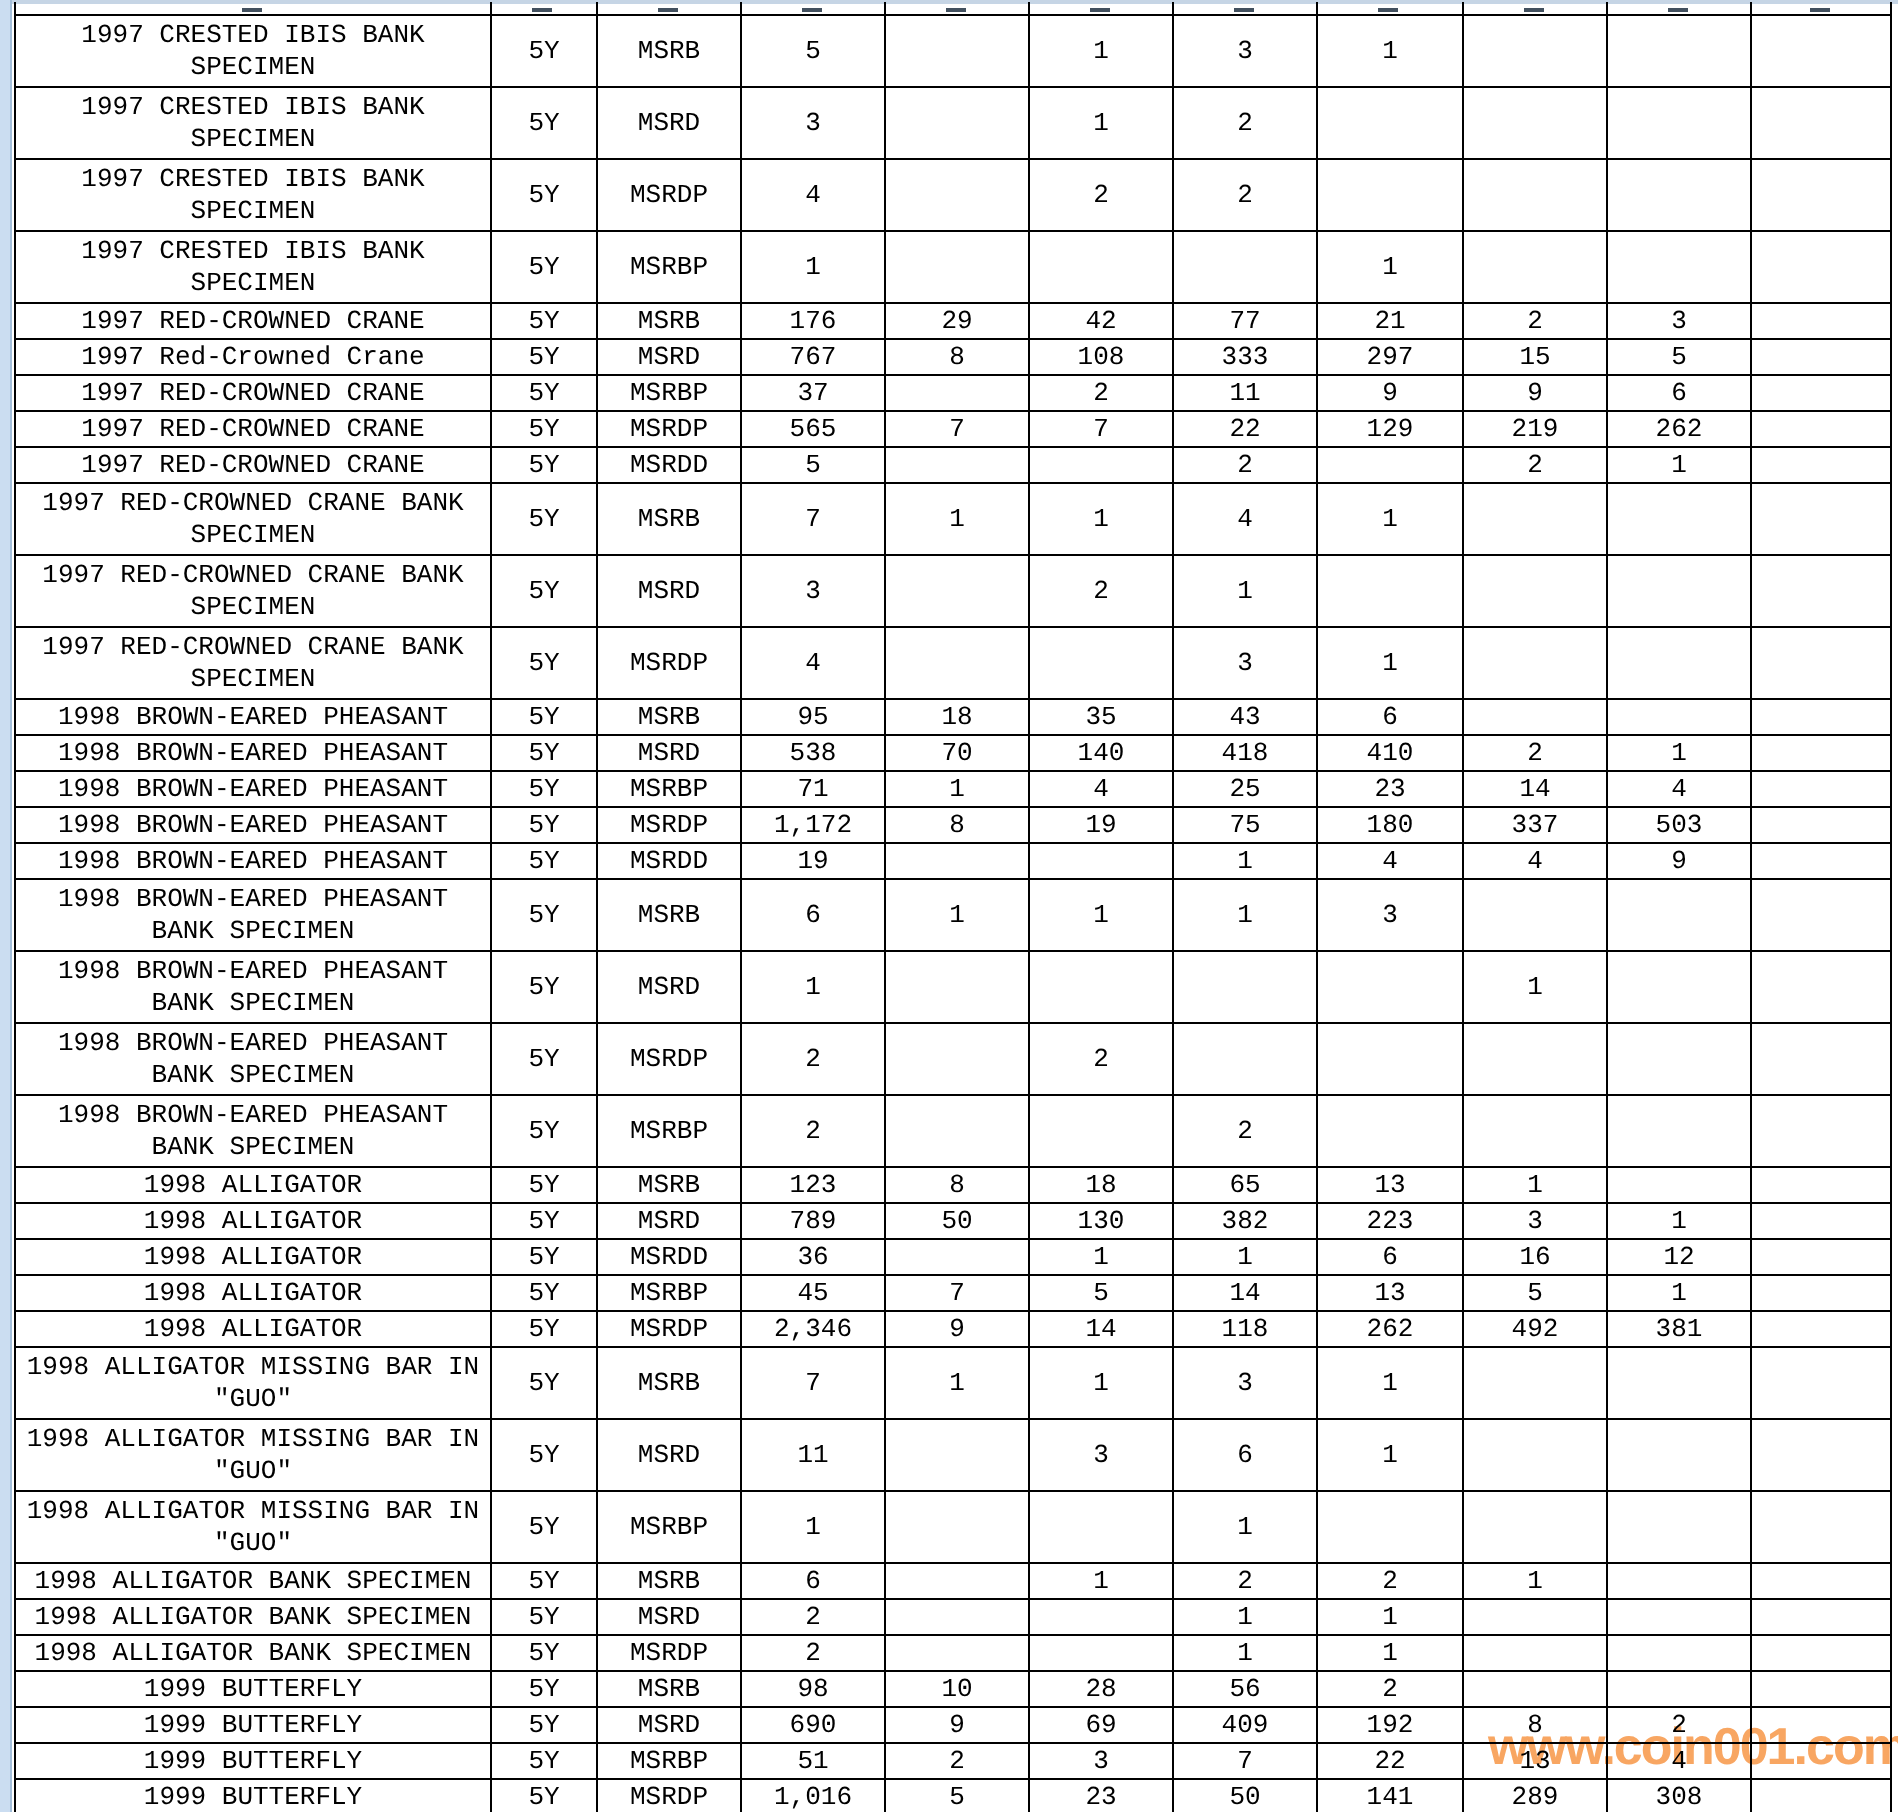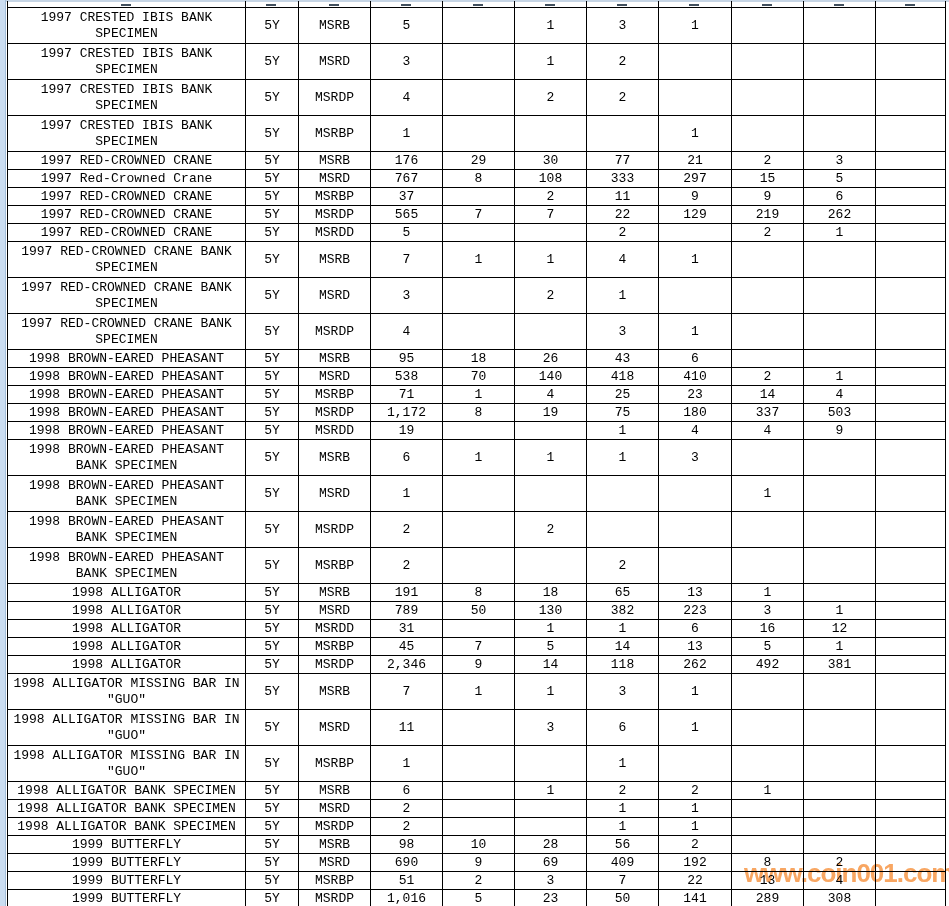--- a/index.html
+++ b/index.html
@@ -165,21 +165,21 @@
           <td></td>
           <td></td>
           <td></td>
         </tr>
         <tr class="short">
           <td>1997 RED-CROWNED CRANE</td>
           <td>5Y</td>
           <td>MSRB</td>
           <td>176</td>
           <td>29</td>
-          <td>30</td>
+          <td>42</td>
           <td>77</td>
           <td>21</td>
           <td>2</td>
           <td>3</td>
           <td></td>
         </tr>
         <tr class="short">
           <td>1997 Red-Crowned Crane</td>
           <td>5Y</td>
           <td>MSRD</td>
@@ -272,21 +272,21 @@
           <td></td>
           <td></td>
           <td></td>
         </tr>
         <tr class="short">
           <td>1998 BROWN-EARED PHEASANT</td>
           <td>5Y</td>
           <td>MSRB</td>
           <td>95</td>
           <td>18</td>
-          <td>26</td>
+          <td>35</td>
           <td>43</td>
           <td>6</td>
           <td></td>
           <td></td>
           <td></td>
         </tr>
         <tr class="short">
           <td>1998 BROWN-EARED PHEASANT</td>
           <td>5Y</td>
           <td>MSRD</td>
@@ -391,21 +391,21 @@
           <td>2</td>
           <td></td>
           <td></td>
           <td></td>
           <td></td>
         </tr>
         <tr class="short">
           <td>1998 ALLIGATOR</td>
           <td>5Y</td>
           <td>MSRB</td>
-          <td>191</td>
+          <td>123</td>
           <td>8</td>
           <td>18</td>
           <td>65</td>
           <td>13</td>
           <td>1</td>
           <td></td>
           <td></td>
         </tr>
         <tr class="short">
           <td>1998 ALLIGATOR</td>
@@ -417,21 +417,21 @@
           <td>382</td>
           <td>223</td>
           <td>3</td>
           <td>1</td>
           <td></td>
         </tr>
         <tr class="short">
           <td>1998 ALLIGATOR</td>
           <td>5Y</td>
           <td>MSRDD</td>
-          <td>31</td>
+          <td>36</td>
           <td></td>
           <td>1</td>
           <td>1</td>
           <td>6</td>
           <td>16</td>
           <td>12</td>
           <td></td>
         </tr>
         <tr class="short">
           <td>1998 ALLIGATOR</td>

